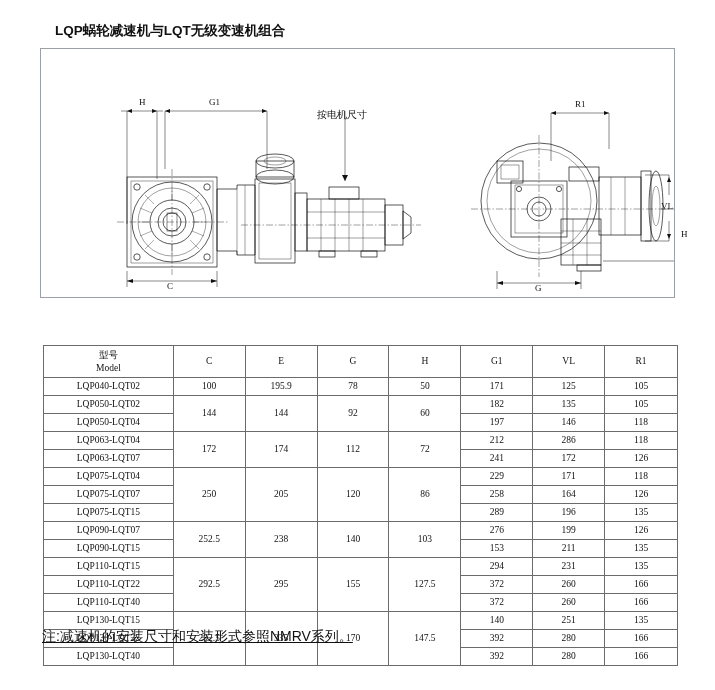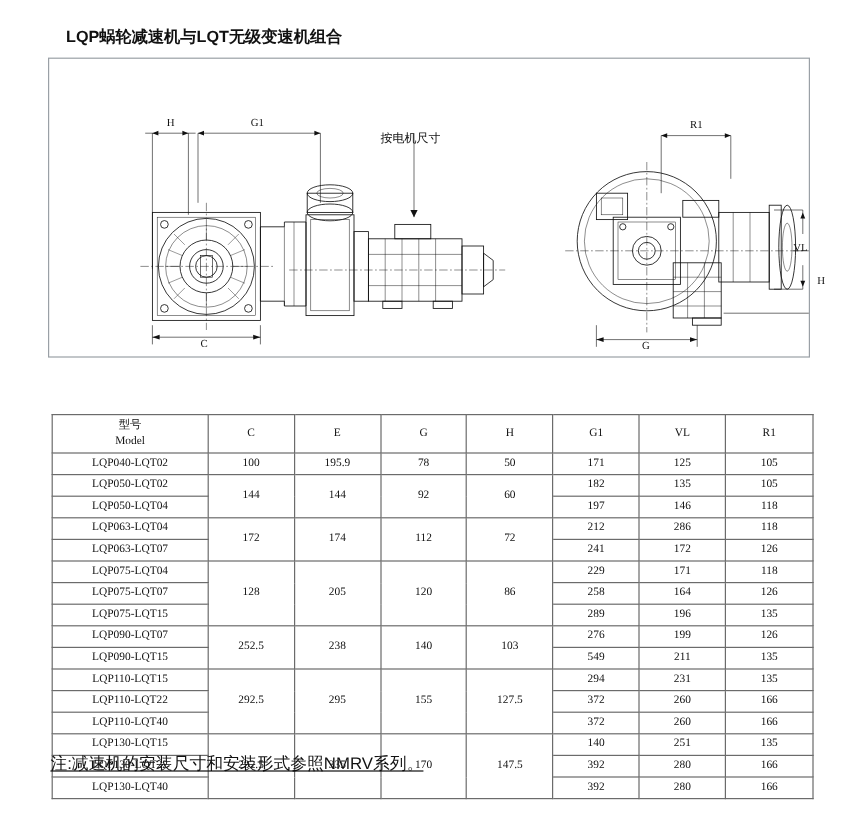--- a/index.html
+++ b/index.html
@@ -362,21 +362,21 @@
             <td class="r1-col">118</td>
           </tr>
           <tr>
             <td class="model-col">LQP063-LQT07</td>
             <td class="g1-col">241</td>
             <td class="vl-col">172</td>
             <td class="r1-col">126</td>
           </tr>
           <tr>
             <td class="model-col">LQP075-LQT04</td>
-            <td class="c-col" rowspan="3">128</td>
+            <td class="c-col" rowspan="3">250</td>
             <td class="e-col" rowspan="3">205</td>
             <td class="g-col" rowspan="3">120</td>
             <td class="h-col" rowspan="3">86</td>
             <td class="g1-col">229</td>
             <td class="vl-col">171</td>
             <td class="r1-col">118</td>
           </tr>
           <tr>
             <td class="model-col">LQP075-LQT07</td>
             <td class="g1-col">258</td>
@@ -394,21 +394,21 @@
             <td class="c-col" rowspan="2">252.5</td>
             <td class="e-col" rowspan="2">238</td>
             <td class="g-col" rowspan="2">140</td>
             <td class="h-col" rowspan="2">103</td>
             <td class="g1-col">276</td>
             <td class="vl-col">199</td>
             <td class="r1-col">126</td>
           </tr>
           <tr>
             <td class="model-col">LQP090-LQT15</td>
-            <td class="g1-col">549</td>
+            <td class="g1-col">153</td>
             <td class="vl-col">211</td>
             <td class="r1-col">135</td>
           </tr>
           <tr>
             <td class="model-col">LQP110-LQT15</td>
             <td class="c-col" rowspan="3">292.5</td>
             <td class="e-col" rowspan="3">295</td>
             <td class="g-col" rowspan="3">155</td>
             <td class="h-col" rowspan="3">127.5</td>
             <td class="g1-col">294</td>

